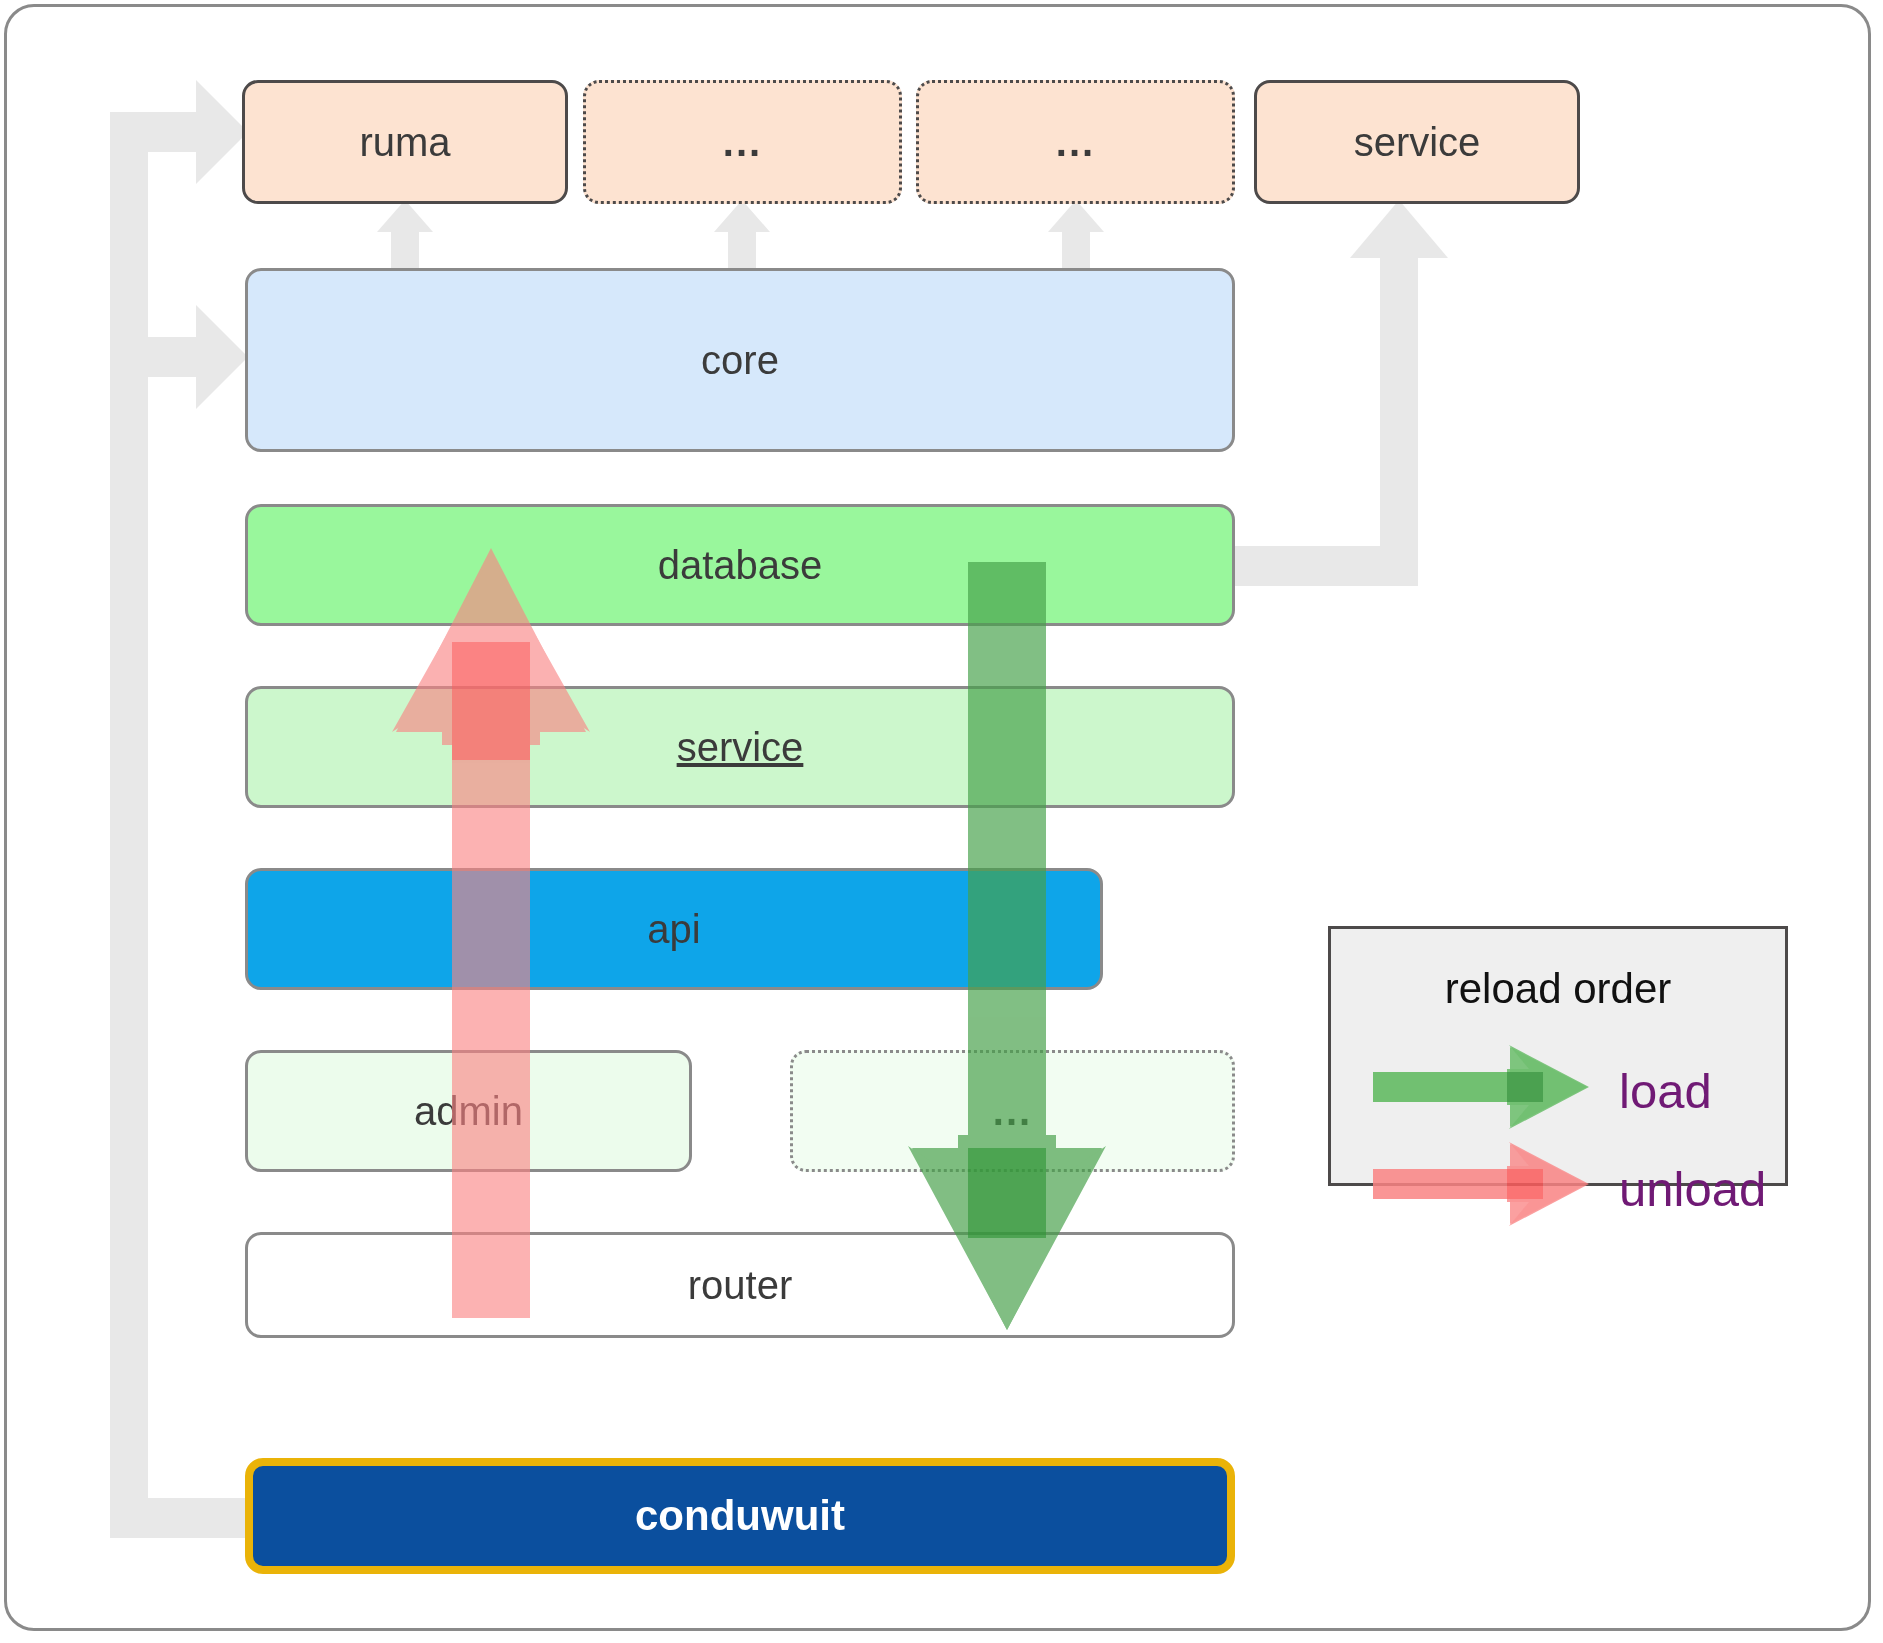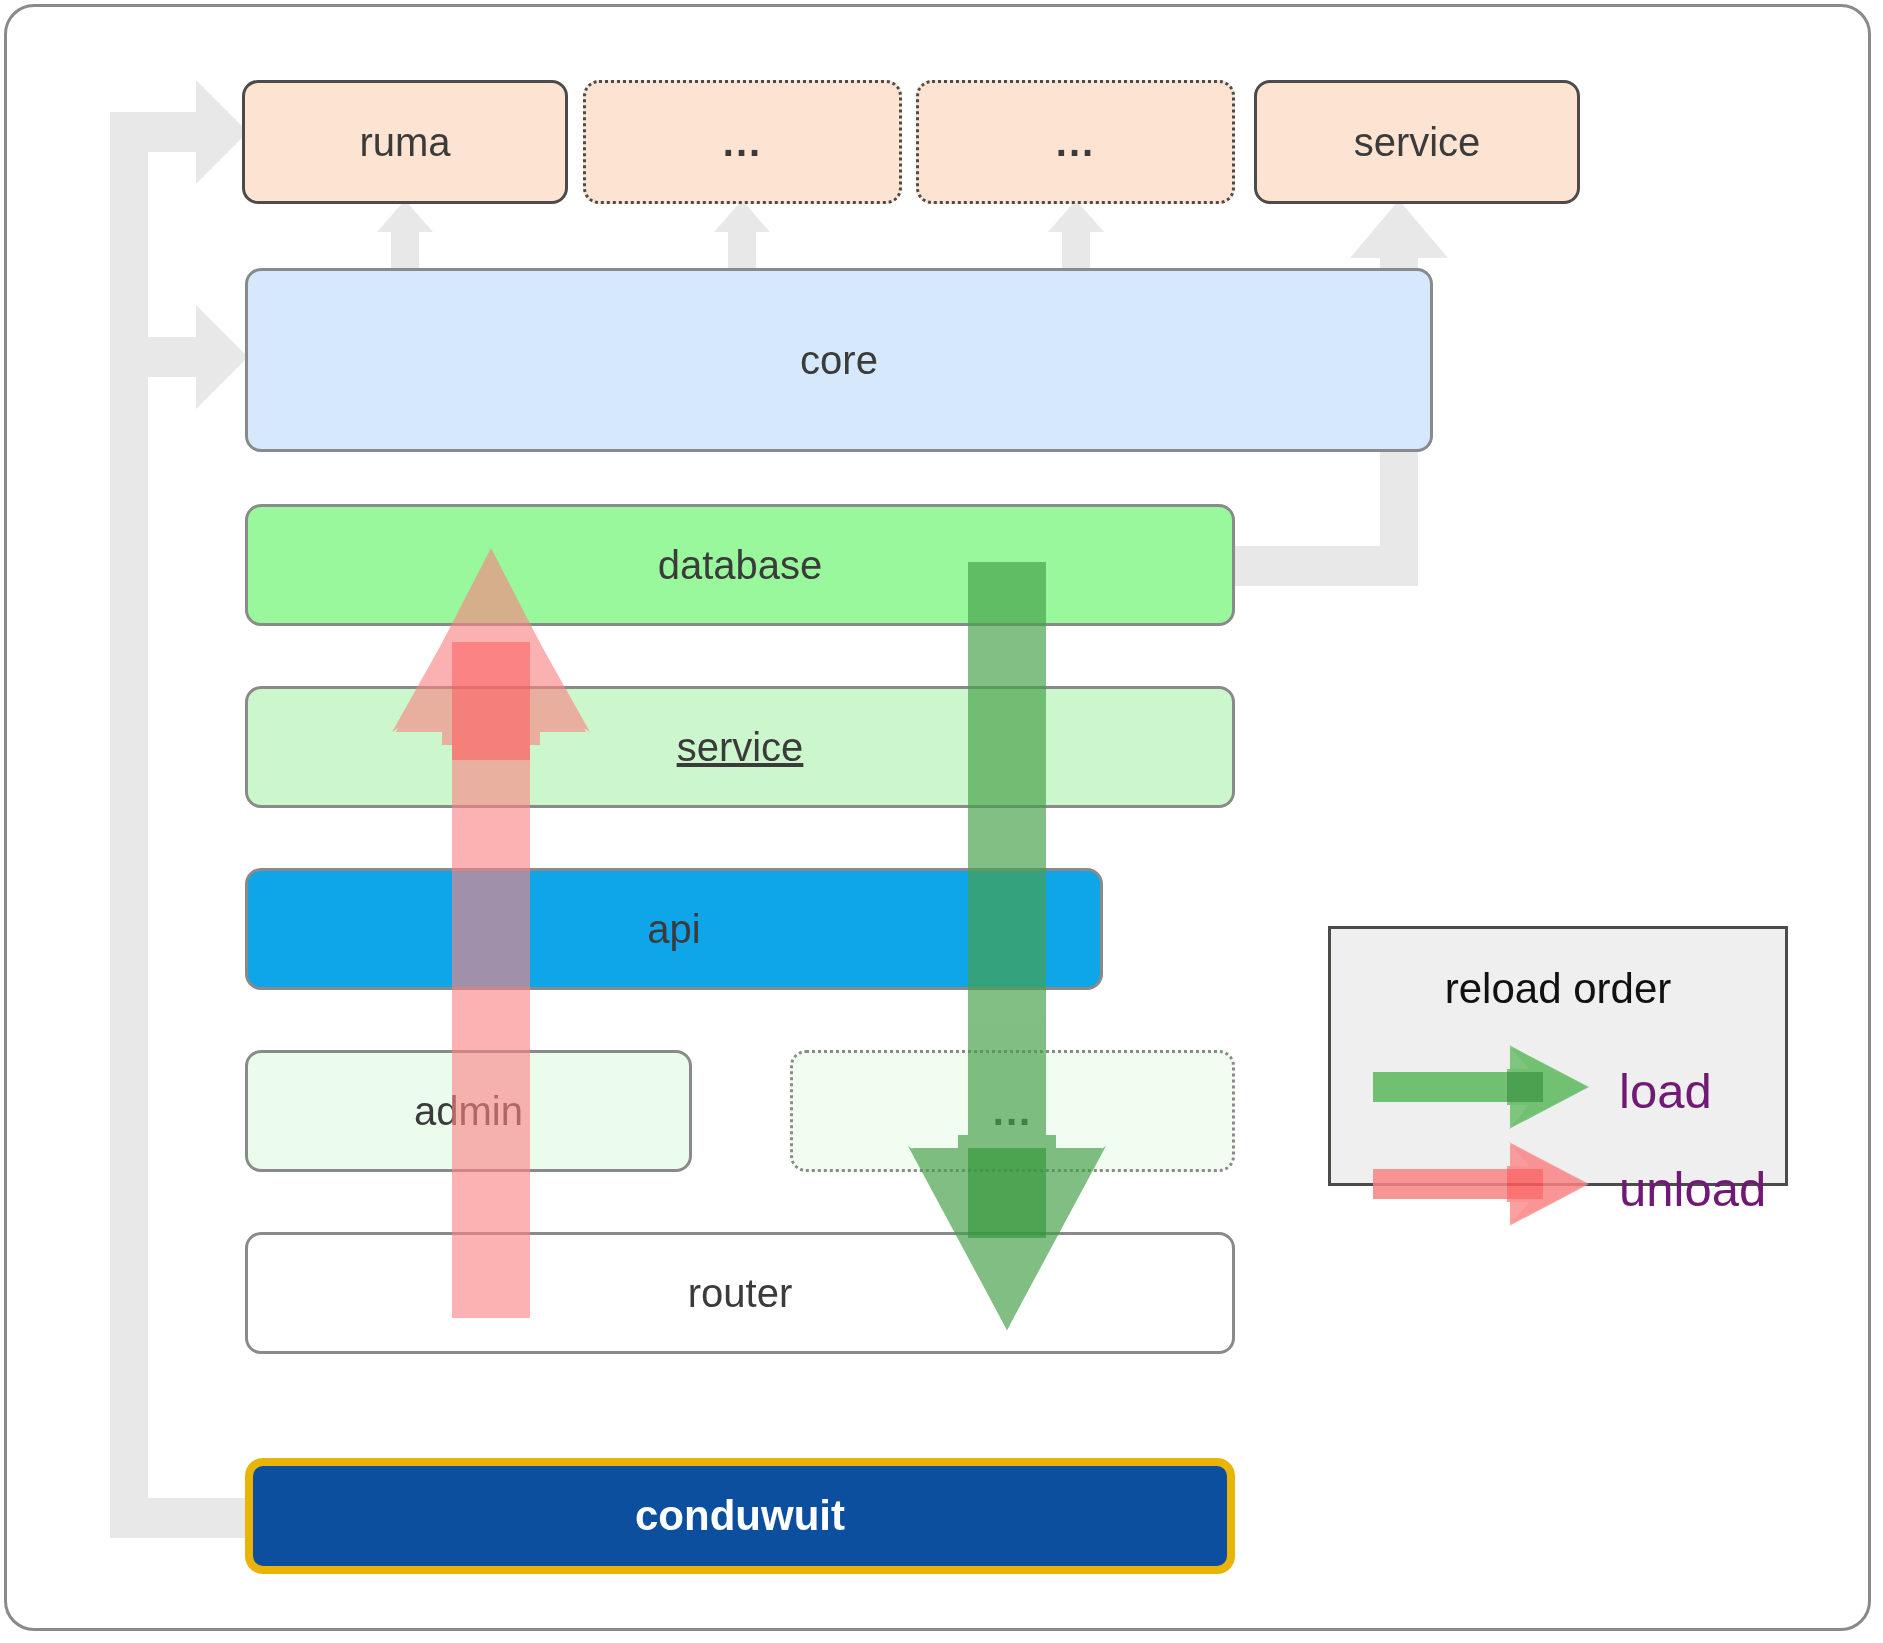--- a/index.html
+++ b/index.html
@@ -150,21 +150,21 @@
   </div>
 
   <div class="node crate dotted" style="left:916px; top:80px; width:319px; height:124px;">
     <span class="ellipsis">...</span>
   </div>
 
   <div class="node crate" style="left:1254px; top:80px; width:326px; height:124px;">
     <span>service</span>
   </div>
 
-  <div class="node layer" style="left:245px; top:268px; width:1188px; height:184px; background:#d6e8fb;">
+  <div class="node layer" style="left:245px; top:268px; width:990px; height:184px; background:#d6e8fb;">
     <span>core</span>
   </div>
 
   <div class="node layer" style="left:245px; top:504px; width:990px; height:122px; background:#99f79c;">
     <span>database</span>
   </div>
 
   <div class="node layer" style="left:245px; top:686px; width:990px; height:122px; background:#ccf7cc;text-decoration:underline;">
     <span>service</span>
   </div>
@@ -174,21 +174,21 @@
   </div>
 
   <div class="node layer" style="left:245px; top:1050px; width:447px; height:122px; background:#ecfcec;">
     <span>admin</span>
   </div>
 
   <div class="node layer dotted" style="left:790px; top:1050px; width:445px; height:122px; background:#f2fdf2;">
     <span class="ellipsis">...</span>
   </div>
 
-  <div class="node layer" style="left:245px; top:1232px; width:990px; height:122px; background:#ffffff;">
+  <div class="node layer" style="left:245px; top:1232px; width:990px; height:106px; background:#ffffff;">
     <span>router</span>
   </div>
 
   <svg class="overlay" viewBox="0 0 1883 1643">
 
     <g opacity="0.62">
       <path d="M 452 1318 L 530 1318 L 530 660 L 452 660 Z" fill="#fa8383"></path>
       <path d="M 491 548 L 586 732 L 396 732 Z" fill="#fa8383"></path>
       <path d="M 491 556 L 590 732 L 540 700 L 540 745 L 442 745 L 442 700 L 392 732 Z" fill="#fa8383"></path>
     </g>

